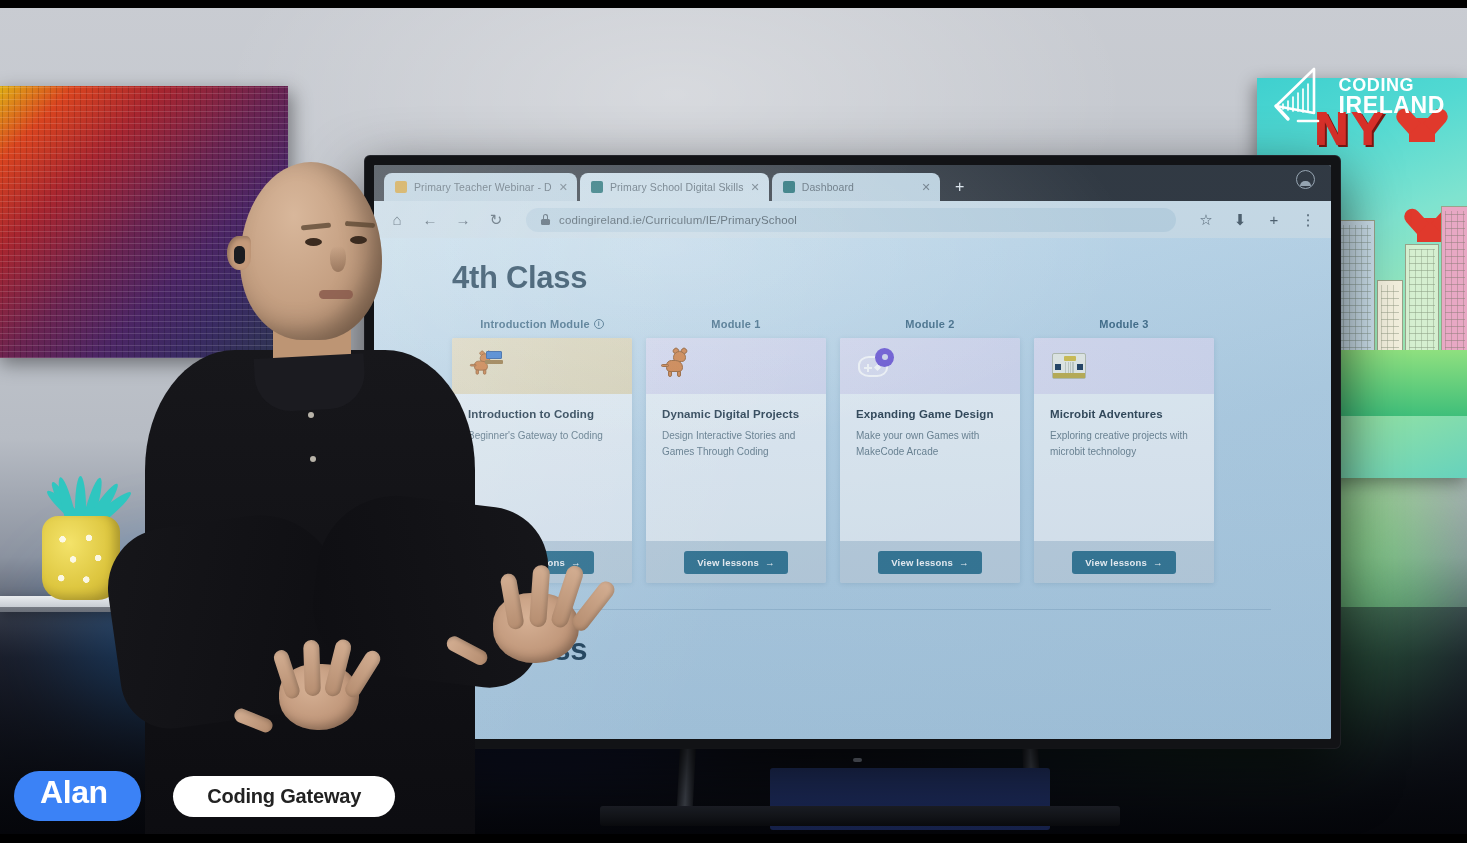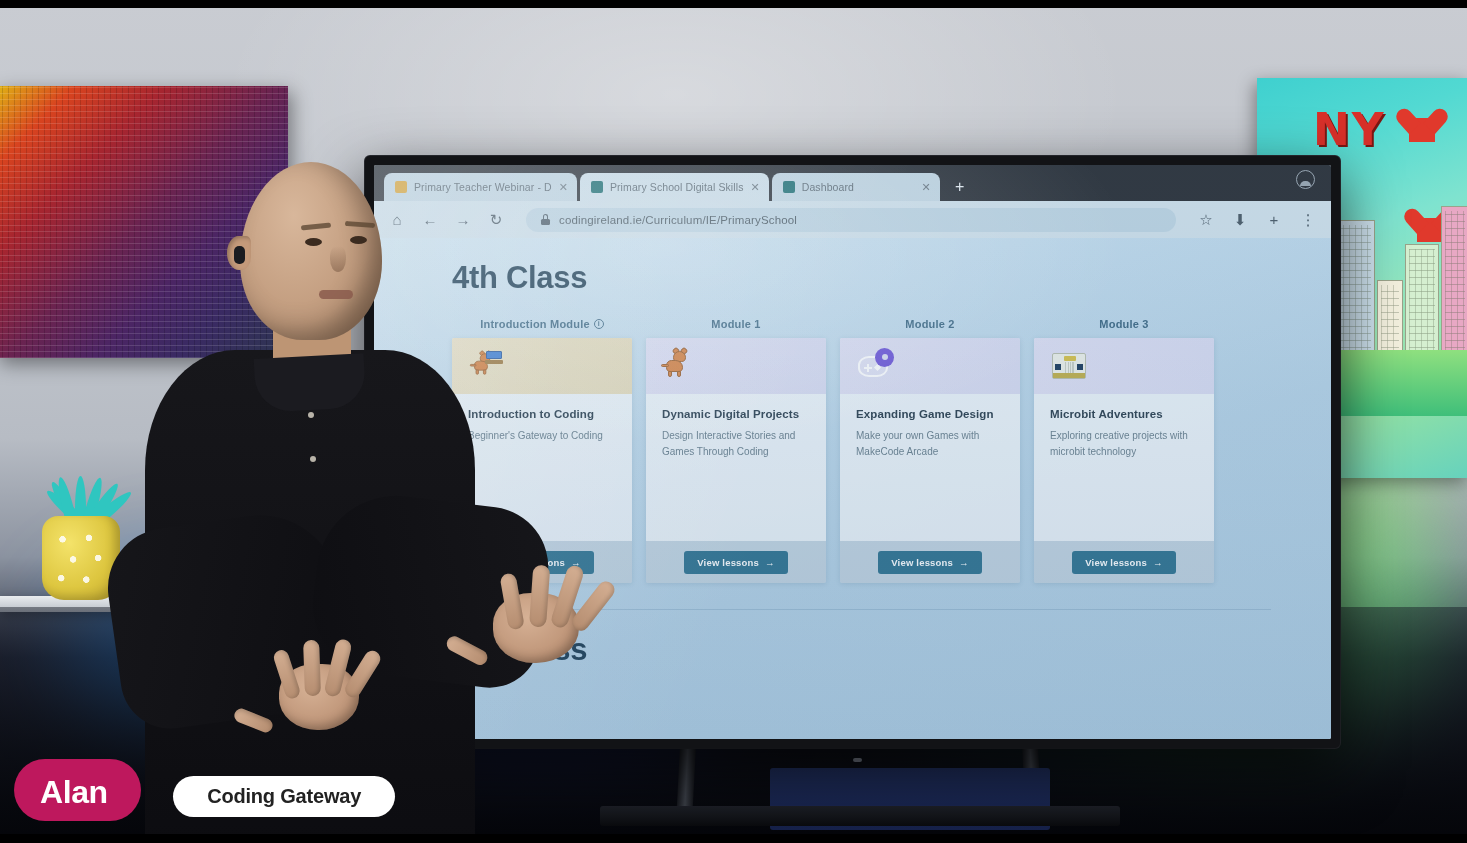--- a/index.html
+++ b/index.html
@@ -256,22 +256,22 @@
   .hand-left  { left:160px; top:490px; }
 
   
   .logo-tr { position:absolute; right:22px; top:66px; display:flex; align-items:center; gap:13px; z-index:55; }
   .harp { width:56px; height:62px; position:relative; }
   .logo-txt { color:#fff; font-weight:bold; line-height:1.02; letter-spacing:.6px; }
   .logo-l1 { font-size:18px; }
   .logo-l2 { font-size:23px; }
 
   .lower-third { position:absolute; left:14px; bottom:22px; z-index:55; }
-  .lt-name { display:inline-block; background:#be185d; color:#fff; font-size:32px;
-    font-weight:bold; padding:15px 33px 10px 26px; border-radius:34px; letter-spacing:-.4px; }
+  .lt-name { display:inline-block; background:#3b82f6; color:#fff; font-size:32px;
+    font-weight:bold; padding:3px 33px 10px 26px; border-radius:34px; letter-spacing:-.4px; }
   .lt-org { display:inline-block; background:#fff; color:#222; font-size:20px; font-weight:bold;
     padding:9px 34px; border-radius:26px; margin:-10px 0 0 28px; position:relative; letter-spacing:-.2px; }
 </style>
 </head>
 <body>
 
 <div id="stage">
 
   <div class="letterbox top"></div>
 
@@ -544,20 +544,34 @@
     <div class="hand hand-left">
       <span class="palm" style="left:14px; top:24px; width:80px; height:66px;"></span>
       <span class="finger" style="left:76px; top:4px;  width:16px; height:52px; transform:rotate(32deg);"></span>
       <span class="finger" style="left:58px; top:-2px; width:16px; height:58px; transform:rotate(14deg);"></span>
       <span class="finger" style="left:40px; top:0px;  width:16px; height:56px; transform:rotate(-2deg);"></span>
       <span class="finger" style="left:22px; top:8px;  width:15px; height:50px; transform:rotate(-18deg);"></span>
       <span class="finger" style="left:0px;  top:48px; width:14px; height:40px; transform:rotate(-68deg);"></span>
     </div>
   </div>
 
+  <div class="logo-tr">
+    <span class="harp">
+      <svg viewBox="0 0 56 62" width="56" height="62" aria-hidden="true">
+        <path d="M6 40 L44 3 L44 47 Z" fill="none" stroke="#ffffff" stroke-width="2.6" stroke-linejoin="round"></path>
+        <path d="M13 38 L13 43 M18 35 L18 44 M23 31 L23 45 M28 27 L28 45 M33 23 L33 46 M38 18 L38 46" stroke="#ffffff" stroke-width="1.7" stroke-linecap="round"></path>
+        <path d="M6 40 L18 53" stroke="#ffffff" stroke-width="3.4" stroke-linecap="round"></path>
+        <path d="M28 55 L48 55" stroke="#ffffff" stroke-width="2.6" stroke-linecap="round"></path>
+      </svg>
+    </span>
+    <span class="logo-txt">
+      <div class="logo-l1">CODING</div>
+      <div class="logo-l2">IRELAND</div>
+    </span>
+  </div>
 
   <div class="lower-third">
     <div class="lt-name">Alan</div>
     <div class="lt-org">Coding Gateway</div>
   </div>
 
   <div class="letterbox bot"></div>
 </div>
 
 </body></html>

